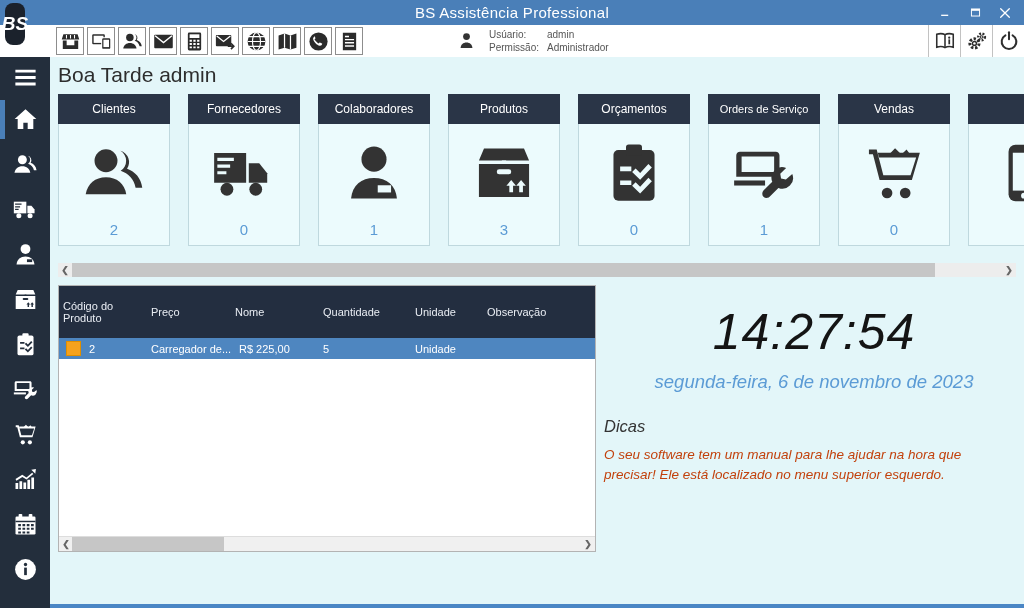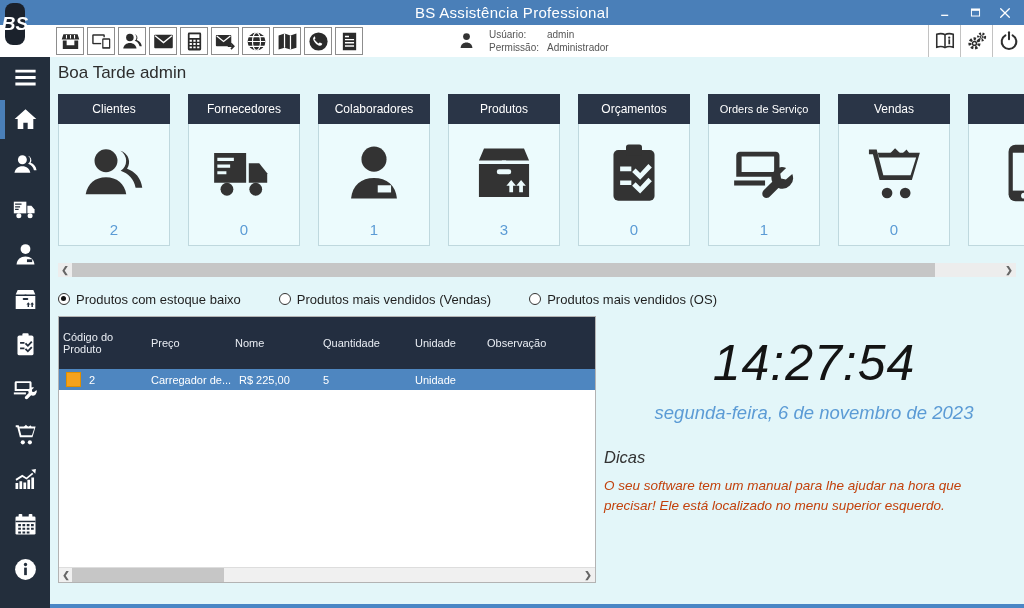--- a/index.html
+++ b/index.html
@@ -31,21 +31,21 @@
   
   .sidebar{--cut:#232e3c;position:absolute;top:57px;left:0;width:50px;height:551px;background:#232e3c;display:flex;flex-direction:column;align-items:center;z-index:4;}
   .sb-item{position:relative;width:50px;height:45px;display:flex;align-items:center;justify-content:center;color:#fff;flex:none;}
   .sb-item svg{width:25px;height:25px;}
   .sb-item.active::before{content:"";position:absolute;left:0;top:3px;bottom:3px;width:5px;background:#4a7fb8;}
   .sb-item.menu{height:40px;}
   .sb-item.menu svg{width:27px;height:27px;}
 
   
   .main{position:absolute;top:57px;left:50px;width:974px;height:547px;padding:6px 0 0 8px;box-sizing:border-box;}
-  .greeting{font-size:17px;color:#2d2d2d;height:24px;}
+  .greeting{font-size:21px;color:#2d2d2d;height:24px;}
 
   .cards{margin-top:7px;width:966px;overflow:hidden;display:flex;gap:18px;}
   .card{flex:none;width:112px;height:152px;display:flex;flex-direction:column;}
   .card-head{height:30px;background:#2a3547;color:#fff;font-size:12px;display:flex;align-items:center;justify-content:center;white-space:nowrap;overflow:hidden;}
   .card-body{--cut:#ecfbfd;flex:1;background:#ecfbfd;border:1px solid #bfd8de;border-top:none;display:flex;flex-direction:column;align-items:center;box-sizing:border-box;color:#333;}
   .card-icon{flex:1;display:flex;align-items:center;justify-content:center;}
   .card-icon svg{width:64px;height:64px;}
   .card-count{height:24px;font-size:15px;color:#5b9bd5;}
 
   .hscroll{margin-top:17px;width:958px;height:14px;background:#ededed;position:relative;}
@@ -542,34 +542,20 @@
         </div>
     </div>
   </div>
 
   <div class="hscroll">
     <div class="hs-arrow left">❮</div>
     <div class="hs-thumb"></div>
     <div class="hs-arrow right">❯</div>
   </div>
 
-  <div class="radios">
-    <label class="radio">
-      <span class="rdot sel"></span>
-      <span>Produtos com estoque baixo</span>
-    </label>
-    <label class="radio">
-      <span class="rdot"></span>
-      <span>Produtos mais vendidos (Vendas)</span>
-    </label>
-    <label class="radio">
-      <span class="rdot"></span>
-      <span>Produtos mais vendidos (OS)</span>
-    </label>
-  </div>
 
   <div class="content-row">
 
     <div class="tablewrap">
       <div class="thead">
         <div class="th c0">Código do Produto</div>
         <div class="th c2">Preço</div>
         <div class="th c1">Nome</div>
         <div class="th c3">Quantidade</div>
         <div class="th c4">Unidade</div>

